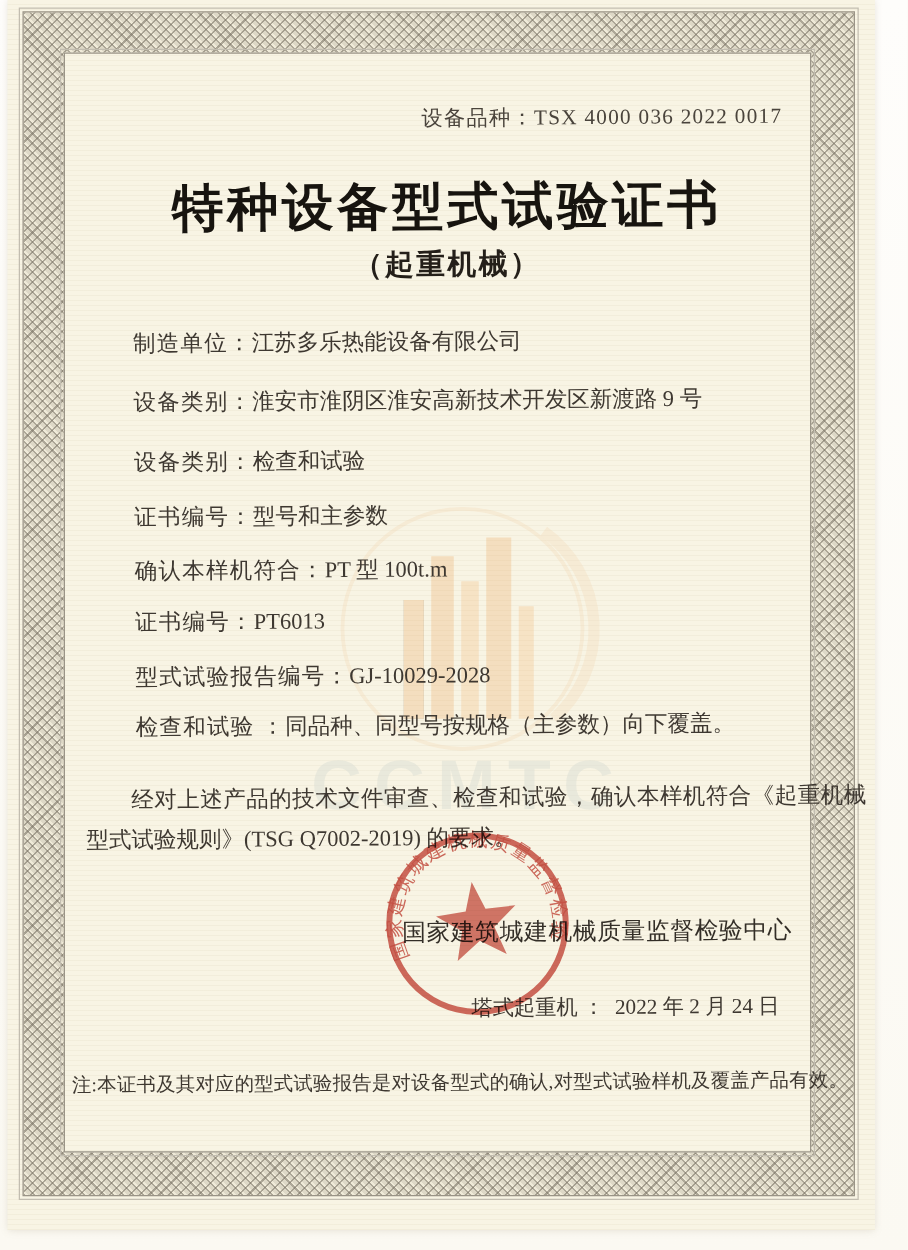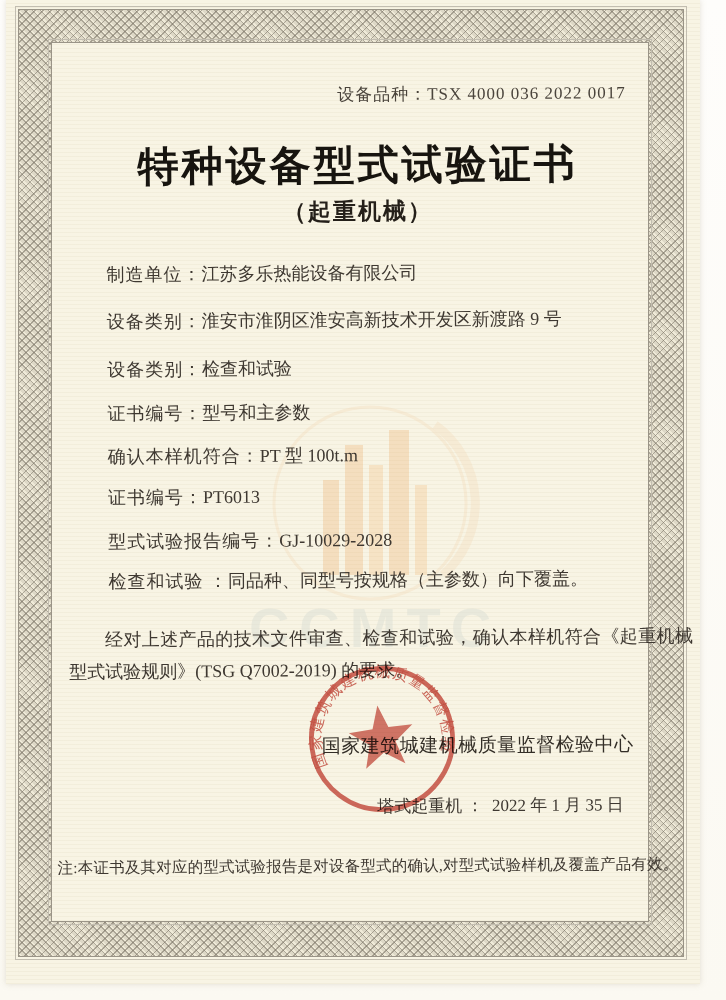--- a/index.html
+++ b/index.html
@@ -104,21 +104,21 @@
     <div class="field" style="top:356px"><span class="flabel">设备类别：</span><span class="fvalue">检查和试验</span></div>
     <div class="field" style="top:400px"><span class="flabel">证书编号：</span><span class="fvalue">型号和主参数</span></div>
     <div class="field" style="top:443px"><span class="flabel">确认本样机符合：</span><span class="fvalue">PT 型 100t.m</span></div>
     <div class="field" style="top:484px"><span class="flabel">证书编号：</span><span class="fvalue">PT6013</span></div>
     <div class="field" style="top:528px"><span class="flabel">型式试验报告编号：</span><span class="fvalue">GJ-10029-2028</span></div>
     <div class="field" style="top:568px"><span class="flabel">检查和试验 ：</span><span class="fvalue">同品种、同型号按规格（主参数）向下覆盖。</span></div>
 
     <div class="statement">经对上述产品的技术文件审查、检查和试验，确认本样机符合《起重机械型式试验规则》(TSG Q7002-2019) 的要求。</div>
 
     <div class="issuer">国家建筑城建机械质量监督检验中心</div>
-    <div class="issue-date"><span>塔式起重机 ：</span>&nbsp;&nbsp;<span>2022 年 1 月 35 日</span></div>
+    <div class="issue-date"><span>塔式起重机 ：</span>&nbsp;&nbsp;<span>2022 年 2 月 24 日</span></div>
 
     <div class="note">注:本证书及其对应的型式试验报告是对设备型式的确认,对型式试验样机及覆盖产品有效。</div>
   </div>
 
   <svg class="stamp" width="158" height="158" viewBox="0 0 150 150">
     <circle cx="75" cy="75" r="67" fill="none" stroke="#c23b30" stroke-width="4.5" opacity="0.85"></circle>
     <polygon points="75,43 82.6,64.5 105.4,65.1 87.4,79 93.8,100.9 75,88 56.2,100.9 62.6,79 44.6,65.1 67.4,64.5" fill="#c23b30" opacity="0.78"></polygon>
     <defs>
       <path id="sealArc" d="M 21 95 A 58 58 0 1 1 129 95" fill="none"></path>
     </defs>

